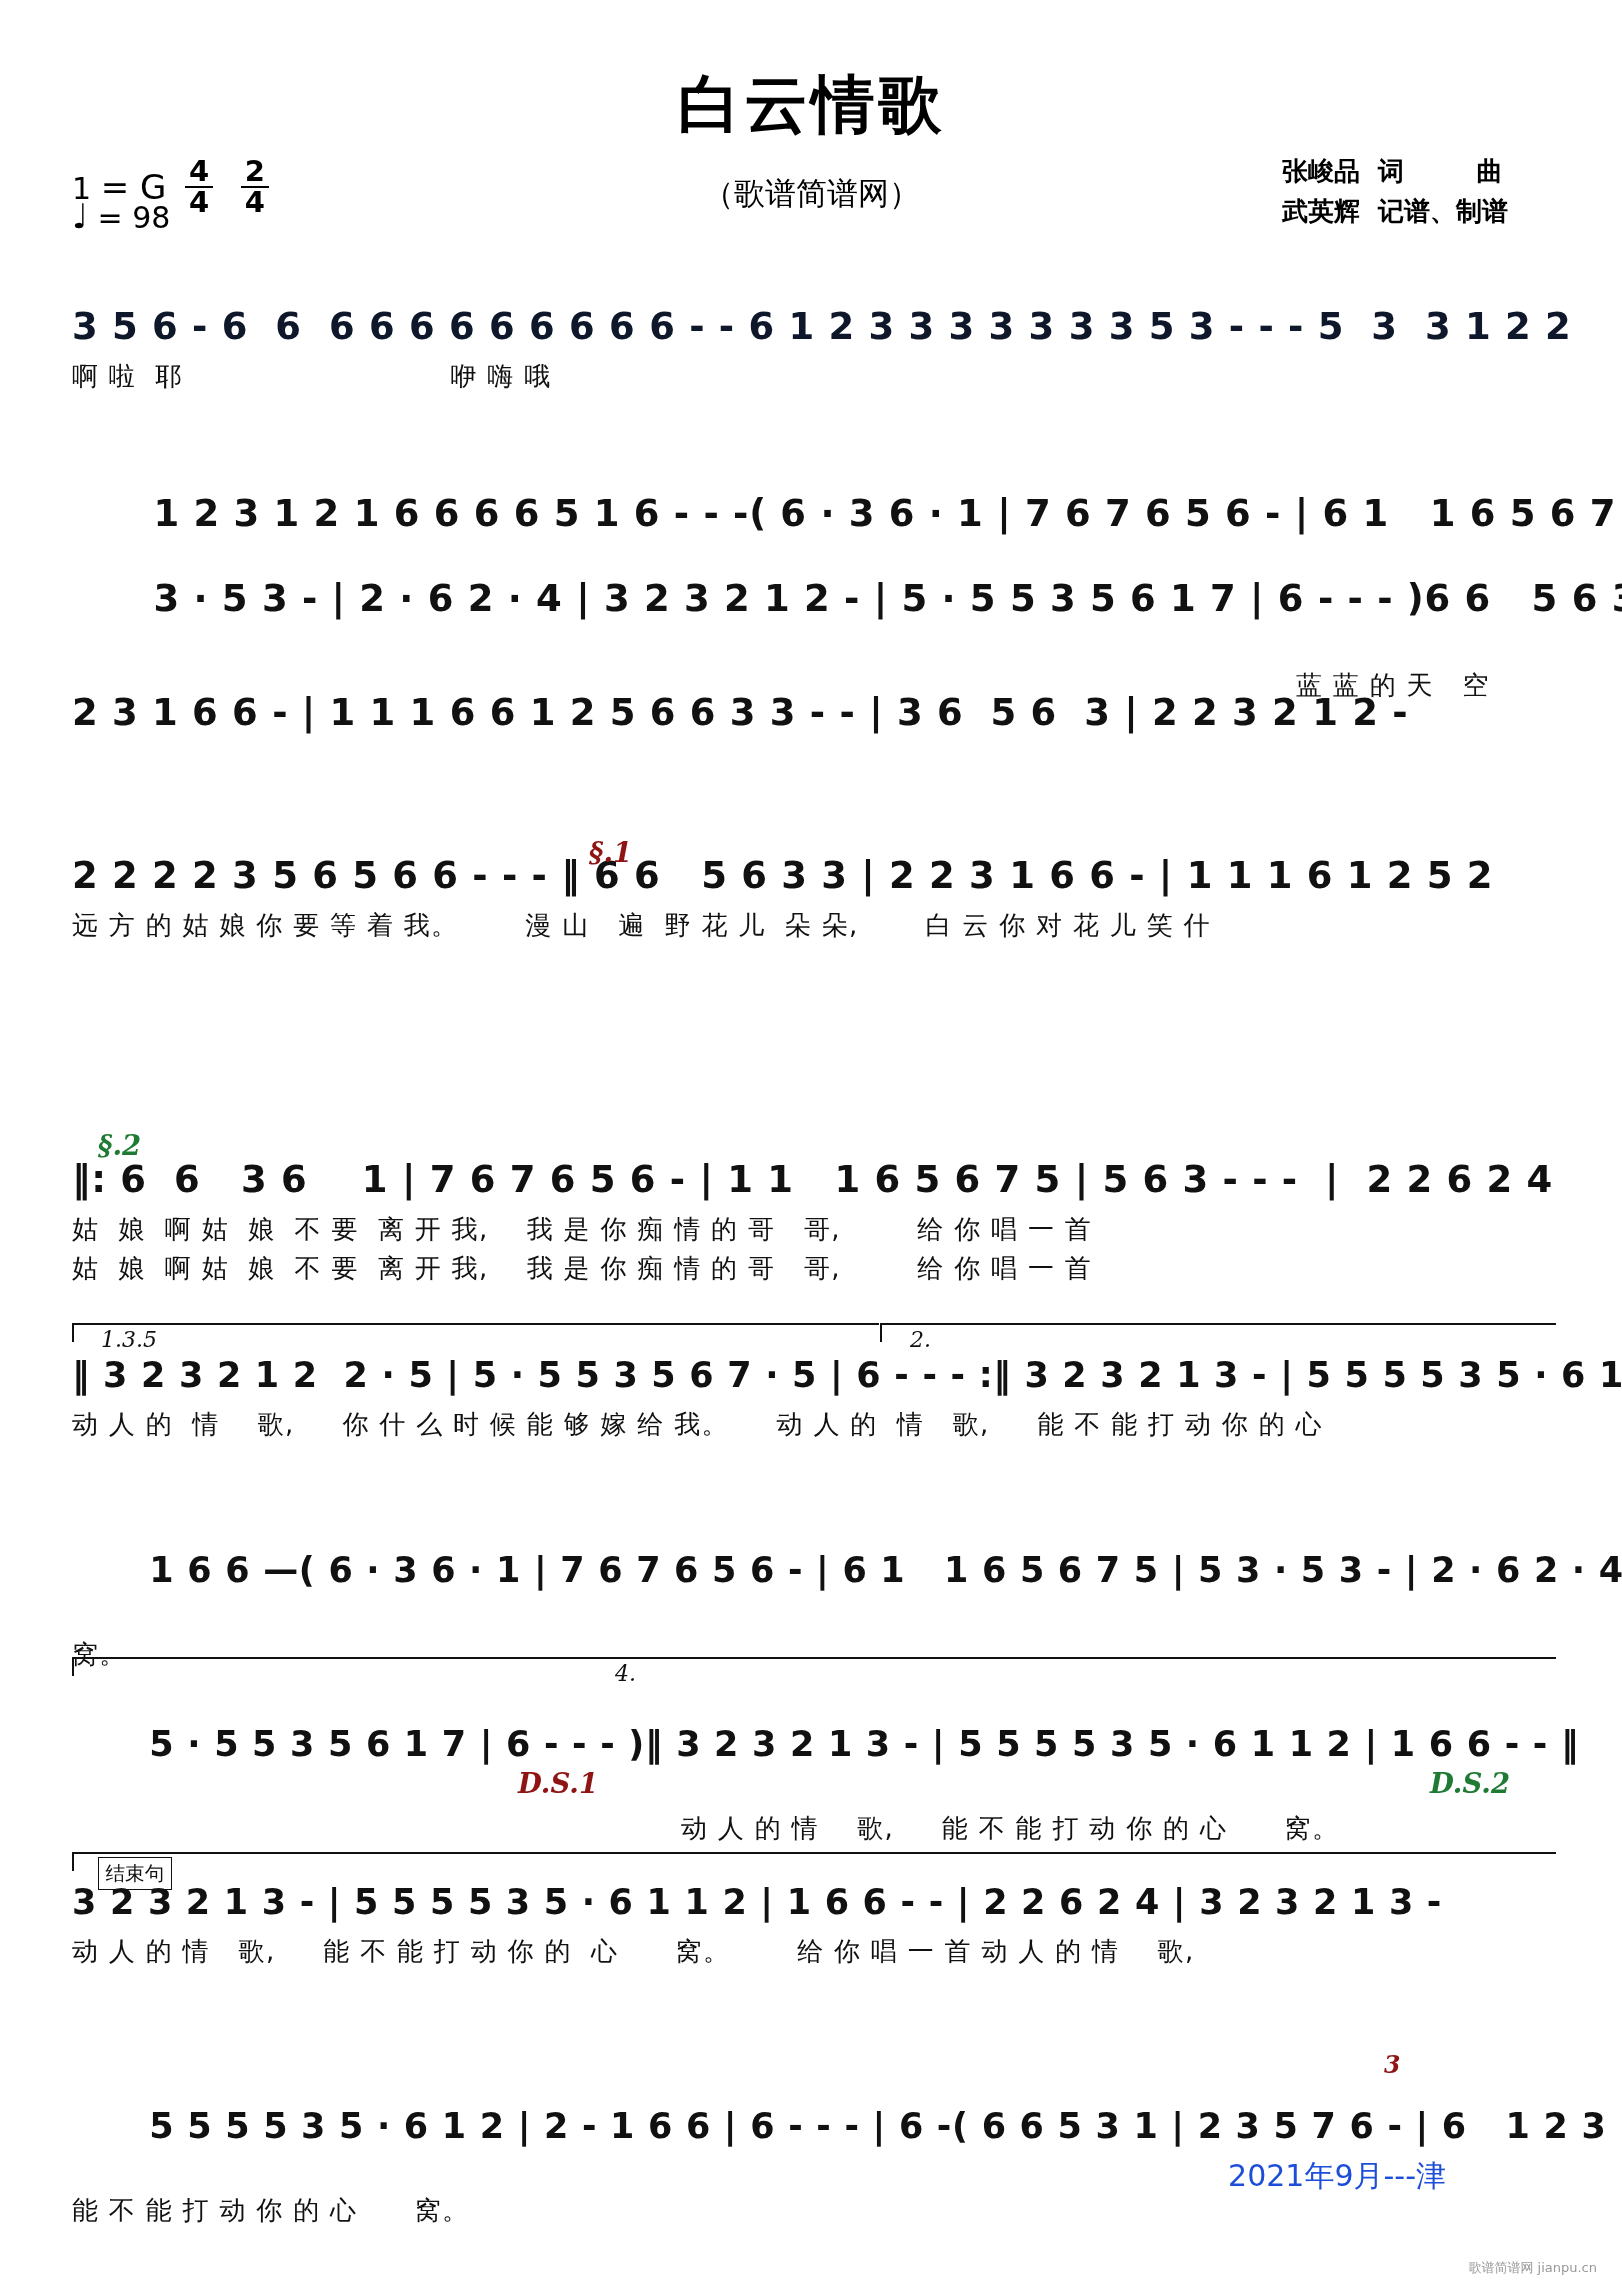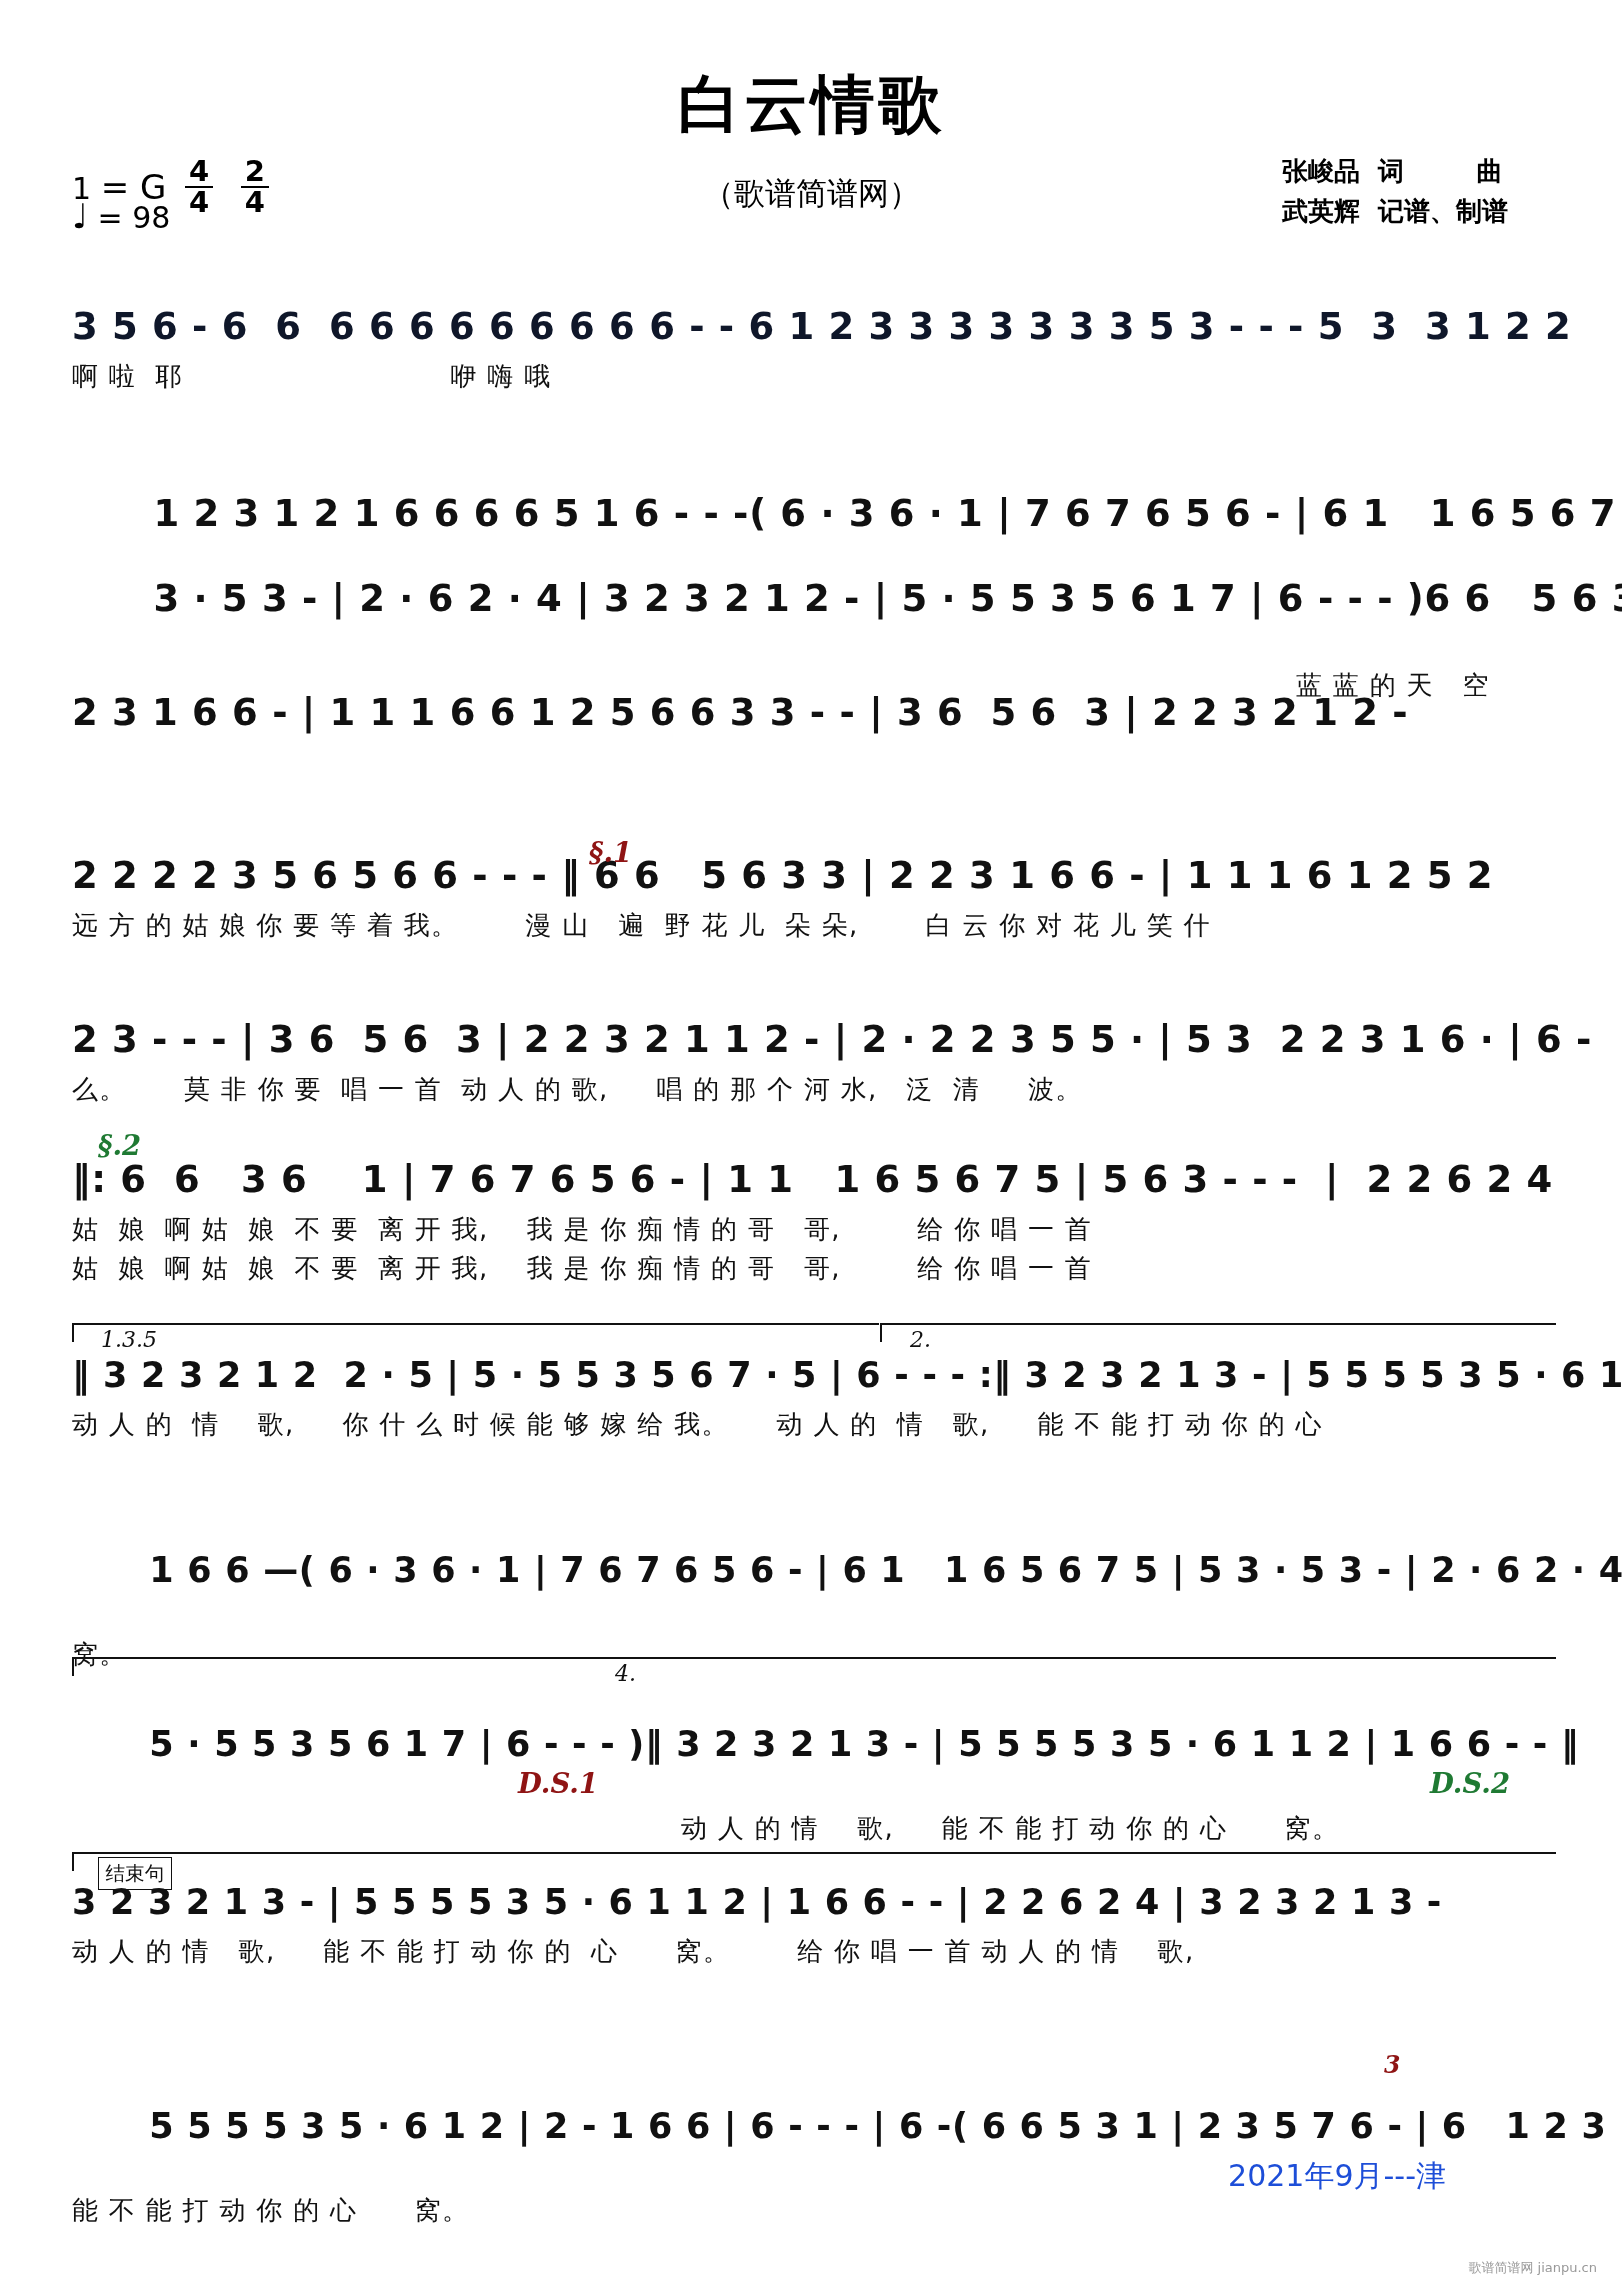--- a/index.html
+++ b/index.html
@@ -202,24 +202,20 @@
   <div class="system" style="top:694px;">
     <div class="notes" style="font-size:37px;">2 3 1 6 6 - | 1 1 1 6 6 1 2 5 6 6 3 3 - - | 3 6  5 6  3 | 2 2 3 2 1 2 -</div>
   </div>
 
   <div class="system" style="top:857px;">
     <div class="notes" style="font-size:37px;">2 2 2 2 3 5 6 5 6 6 - - - ‖ 6 6   5 6 3 3 | 2 2 3 1 6 6 - | 1 1 1 6 1 2 5 2</div>
     <div class="lyrics">远 方 的 姑 娘 你 要 等 着 我。       漫 山   遍  野 花 儿  朵 朵,       白 云 你 对 花 儿 笑 什</div>
   </div>
   <div class="mark red" style="top:836px;left:589px;">§.1</div>
 
-  <div class="system" style="top:1021px;">
-    <div class="notes" style="font-size:37px;">2 3 - - - | 3 6  5 6  3 | 2 2 3 2 1 1 2 - | 2 · 2 2 3 5 5 · | 5 3  2 2 3 1 6 · | 6 -</div>
-    <div class="lyrics">么。      莫 非 你 要  唱 一 首  动 人 的 歌,     唱 的 那 个 河 水,   泛  清     波。</div>
-  </div>
 
   <div class="mark green" style="top:1129px;left:98px;">§.2</div>
   <div class="system" style="top:1161px;">
     <div class="notes" style="font-size:37px;">‖: 6  6   3 6    1 | 7 6 7 6 5 6 - | 1 1   1 6 5 6 7 5 | 5 6 3 - - -  |  2 2 6 2 4</div>
     <div class="lyrics">姑  娘  啊 姑  娘  不 要  离 开 我,    我 是 你 痴 情 的 哥   哥,        给 你 唱 一 首</div>
     <div class="lyrics lyrics2">姑  娘  啊 姑  娘  不 要  离 开 我,    我 是 你 痴 情 的 哥   哥,        给 你 唱 一 首</div>
   </div>
 
   <div class="ending-line" style="top:1323px;left:72px;width:805px;"></div>
   <div class="bracket-label" style="top:1327px;left:101px;">1.3.5</div>

